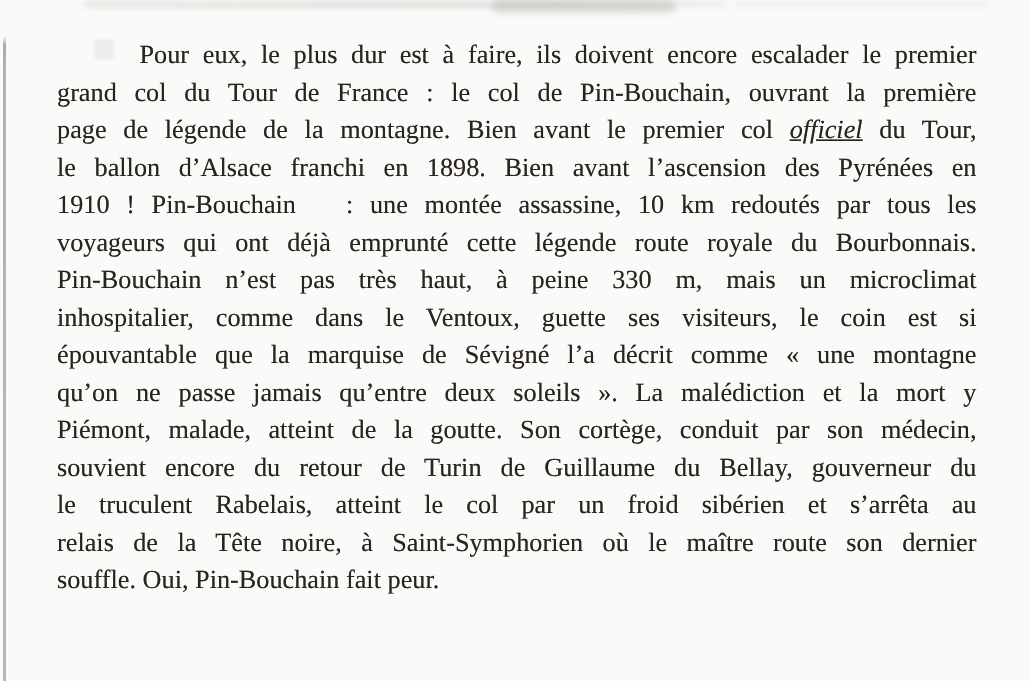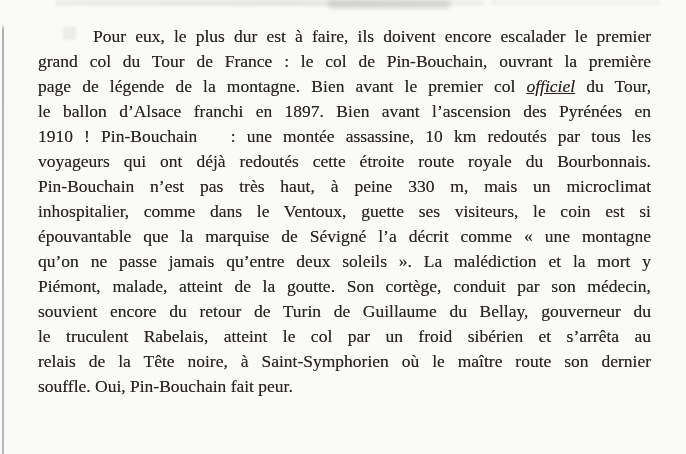--- a/index.html
+++ b/index.html
@@ -78,23 +78,23 @@
 <div class="page">
   <div class="edge-line"></div>
   <div class="artifact top1"></div>
   <div class="artifact top2"></div>
   <div class="artifact top3"></div>
   <div class="artifact ghost"></div>
   <div class="paragraph">
       <div class="line indent"><span>Pour eux, le plus dur est à faire, ils doivent encore escalader le premier</span></div>
       <div class="line"><span>grand col du Tour de France&nbsp;: le col de Pin-Bouchain, ouvrant la première</span></div>
       <div class="line"><span>page de légende de la montagne. Bien avant le premier col </span><span class="italic">officiel</span><span> du Tour,</span></div>
-      <div class="line"><span>le ballon d’Alsace franchi en 1897. Bien avant l’ascension des Pyrénées en</span></div>
+      <div class="line"><span>le ballon d’Alsace franchi en 1898. Bien avant l’ascension des Pyrénées en</span></div>
       <div class="line"><span>1910&nbsp;! Pin-Bouchain&nbsp;&nbsp;&nbsp;: une montée assassine, 10 km redoutés par tous les</span></div>
-      <div class="line"><span>voyageurs qui ont déjà redoutés cette étroite route royale du Bourbonnais.</span></div>
+      <div class="line"><span>voyageurs qui ont déjà emprunté cette légende route royale du Bourbonnais.</span></div>
       <div class="line"><span>Pin-Bouchain n’est pas très haut, à peine 330 m, mais un microclimat</span></div>
       <div class="line"><span>inhospitalier, comme dans le Ventoux, guette ses visiteurs, le coin est si</span></div>
       <div class="line"><span>épouvantable que la marquise de Sévigné l’a décrit comme «&nbsp;une montagne</span></div>
       <div class="line"><span>qu’on ne passe jamais qu’entre deux soleils&nbsp;». La malédiction et la mort y</span></div>
       <div class="line"><span>Piémont, malade, atteint de la goutte. Son cortège, conduit par son médecin,</span></div>
       <div class="line"><span>souvient encore du retour de Turin de Guillaume du Bellay, gouverneur du</span></div>
       <div class="line"><span>le truculent Rabelais, atteint le col par un froid sibérien et s’arrêta au</span></div>
       <div class="line"><span>relais de la Tête noire, à Saint-Symphorien où le maître route son dernier</span></div>
       <div class="line last"><span>souffle. Oui, Pin-Bouchain fait peur.</span></div>
     </div>

